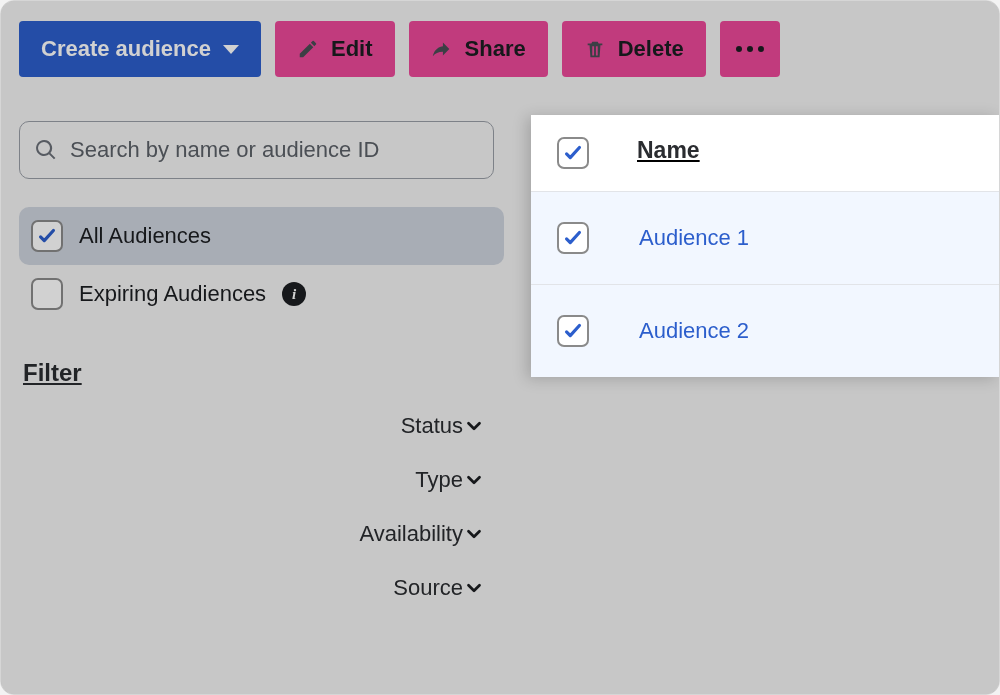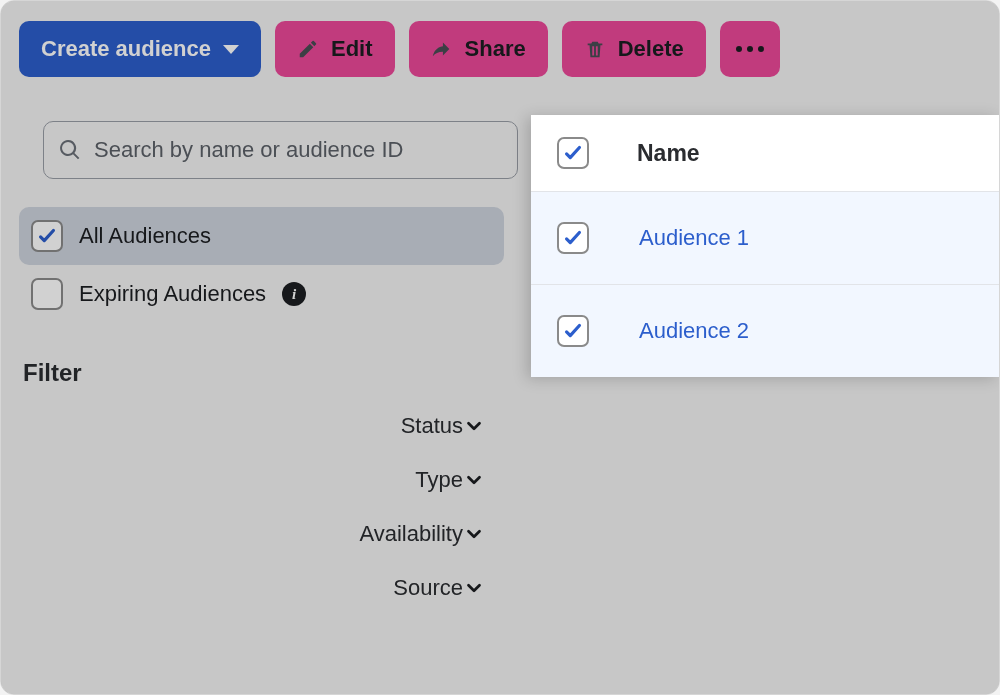--- a/index.html
+++ b/index.html
@@ -36,21 +36,21 @@
       align-items: center;
       height: 60px;
     }
     .btn {
       display: inline-flex;
       align-items: center;
       justify-content: center;
       gap: 12px;
       height: 56px;
       padding: 0 22px;
-      border-radius: 10px;
+      border-radius: 4px;
       border: none;
       font-size: 22px;
       font-weight: 600;
       cursor: pointer;
       color: #1c1e21;
     }
     .btn-primary {
       background: #2c5ecc;
       color: #fff;
     }
@@ -71,21 +71,20 @@
     .search-wrap {
       margin-top: 42px;
       width: 475px;
       height: 58px;
       border: 1px solid #999ea6;
       border-radius: 10px;
       display: flex;
       align-items: center;
       padding: 0 14px;
       gap: 12px;
-      margin-left: 24px;
     }
     .search-wrap input {
       border: none;
       outline: none;
       background: transparent;
       font-size: 22px;
       flex: 1;
       color: #1c1e21;
     }
     .search-wrap input::placeholder {
@@ -139,20 +138,21 @@
       font-family: Georgia, serif;
       font-style: italic;
     }
     .filter-header {
       font-size: 24px;
       font-weight: 700;
       color: #2a2c30;
       margin-top: 36px;
       padding-left: 4px;
       margin-bottom: 12px;
+      text-decoration: underline;
     }
     .filter-row {
       display: flex;
       align-items: center;
       justify-content: flex-end;
       height: 54px;
       padding: 0 4px 0 4px;
       width: 470px;
       font-size: 22px;
       color: #2a2c30;
@@ -167,24 +167,25 @@
       position: absolute;
       top: 114px;
       left: 530px;
       right: 0;
       z-index: 10;
       background: #fff;
       box-shadow: -4px 2px 14px rgba(0,0,0,0.18);
     }
     .pop-head {
       display: flex;
-      align-items: center;
+      align-items: flex-start;
       gap: 26px;
       padding: 22px 26px;
       border-bottom: 1px solid #e2e4e8;
+      text-decoration: underline;
     }
     .pop-head .colname {
       font-size: 23px;
       font-weight: 700;
       color: #2a2c30;
     }
     .pop-row {
       display: flex;
       align-items: center;
       gap: 16px;

